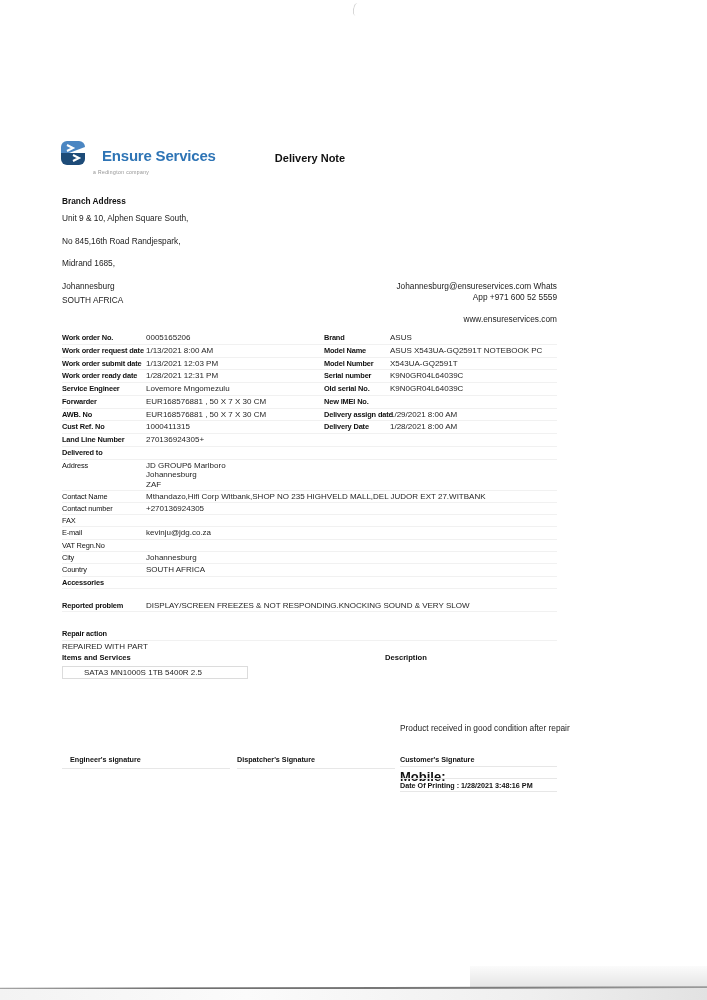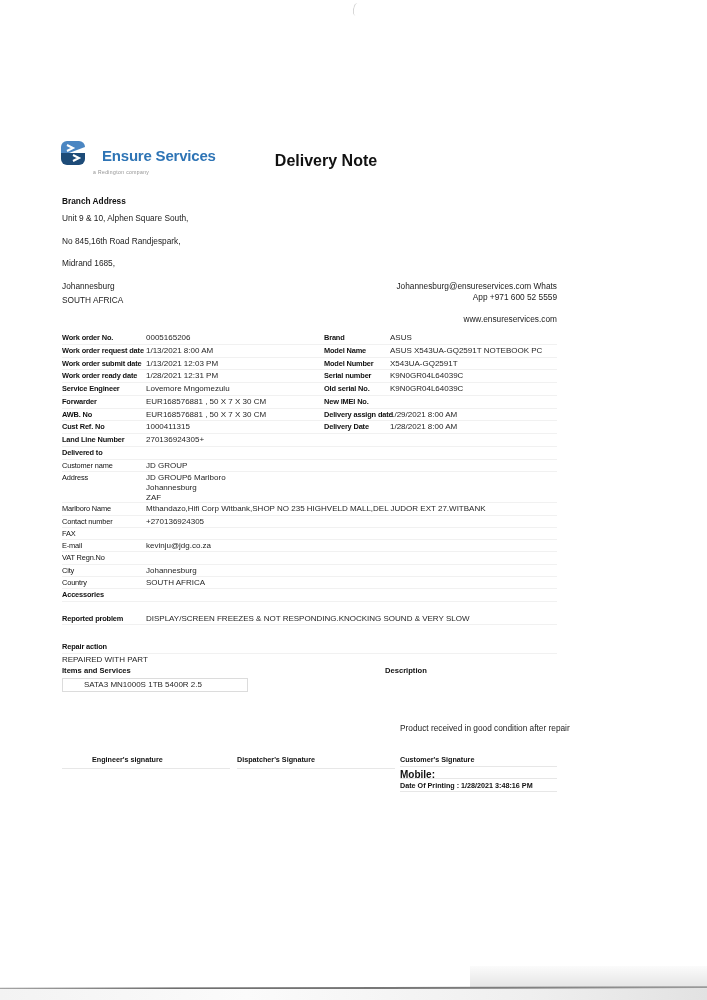--- a/index.html
+++ b/index.html
@@ -15,21 +15,21 @@
                 background:linear-gradient(90deg,#f3f3f3,#fbfbfb 35%,#efefef 75%,#e2e2e2);}
   .bottom-right-shade{position:absolute;left:470px;top:966px;width:237px;height:21px;
                 background:linear-gradient(180deg,rgba(0,0,0,0.015),rgba(0,0,0,0.10));}
 
   
   .logo{position:absolute;left:60px;top:140px;}
   .logo-row{display:flex;align-items:center;gap:16px;}
   .logo-name{font-size:15px;font-weight:bold;color:#2e74b5;letter-spacing:-0.2px;}
   .logo-tagline{font-size:5px;color:#8f8f8f;letter-spacing:.4px;margin:-1px 0 0 33px;}
   .doc-title{position:absolute;left:0;top:152px;width:620px;text-align:center;
-             font-size:16px;font-weight:bold;color:#111;margin-left:16px;}
+             font-size:11px;font-weight:bold;color:#111;}
 
   
   .branch{position:absolute;left:62px;top:196px;font-size:8.3px;color:#222;}
   .branch-heading{font-weight:bold;color:#111;margin-bottom:7px;}
   .branch-line{margin-bottom:12.5px;}
   .branch-line:nth-child(5){margin-bottom:4px;}
   .branch-line:nth-child(6){margin-bottom:0;}
 
   
   .contact{position:absolute;right:150px;top:281px;text-align:right;font-size:8.3px;color:#222;}
@@ -52,22 +52,22 @@
   .ra-row{margin-top:16px;height:12.6px;flex-direction:column;}
   .items-head{margin-top:11px;display:flex;height:12.5px;line-height:12px;border-bottom:none;}
   .ih-left{width:323px;flex:none;font-size:7.6px;font-weight:bold;color:#111;}
   .ih-desc{font-size:7.6px;font-weight:bold;color:#111;}
   .item-box{box-sizing:border-box;width:186px;border:1px solid #dcdcdc;margin-top:1px;
             padding:1px 21px;font-size:8px;line-height:9.5px;color:#262626;white-space:nowrap;}
 
   
   .note{position:absolute;left:400px;top:723px;font-size:8.3px;color:#222;}
   .sig{position:absolute;top:755px;font-size:7.2px;font-weight:bold;color:#111;white-space:nowrap;}
-  .sig-eng{left:76px;padding-left:16px;} .sig-disp{left:237px;} .sig-cust{left:400px;}
-  .mobile-label{position:absolute;left:400px;top:769px;font-size:10px;font-weight:bold;color:#111;}
+  .sig-eng{left:54px;padding-left:16px;} .sig-disp{left:237px;} .sig-cust{left:400px;}
+  .mobile-label{position:absolute;left:400px;top:769px;font-size:13px;font-weight:bold;color:#111;}
   .printing{position:absolute;left:400px;top:781px;font-size:7.2px;font-weight:bold;color:#111;}
   .sig-line{position:absolute;height:1px;background:#e7e7e7;}
   .sl1{left:62px;top:768px;width:168px;}
   .sl2{left:237px;top:768px;width:158px;}
   .sl3{left:400px;top:766px;width:157px;}
   .sl4{left:400px;top:778px;width:157px;}
   .sl5{left:400px;top:791px;width:157px;}
 </style>
 </head>
 <body>
@@ -168,32 +168,28 @@
       <span class="rv">1/28/2021 8:00 AM</span>
     </div>
     <div class="drow">
       <span class="ll b">Land Line Number</span>
       <span class="lv">270136924305+</span>
     </div>
     <div class="drow">
       <span class="ll b">Delivered to</span>
       <span class="lv"></span>
     </div>
-    <div class="drow">
-      <span class="ll">Customer name</span>
-      <span class="lv">JD GROUP</span>
-    </div>
     <div class="drow tall">
       <span class="ll">Address</span>
       <span class="lv pre">JD GROUP6 Marlboro
 Johannesburg
 ZAF</span>
     </div>
     <div class="drow short">
-      <span class="ll">Marlboro Name</span>
+      <span class="ll">Contact Name</span>
       <span class="lv" style="width:auto;">Mthandazo,Hifi Corp Witbank,SHOP NO 235 HIGHVELD MALL,DEL JUDOR EXT 27.WITBANK</span>
     </div>
     <div class="drow short">
       <span class="ll">Contact number</span>
       <span class="lv">+270136924305</span>
     </div>
     <div class="drow short">
       <span class="ll">FAX</span>
       <span class="lv"></span>
     </div>

